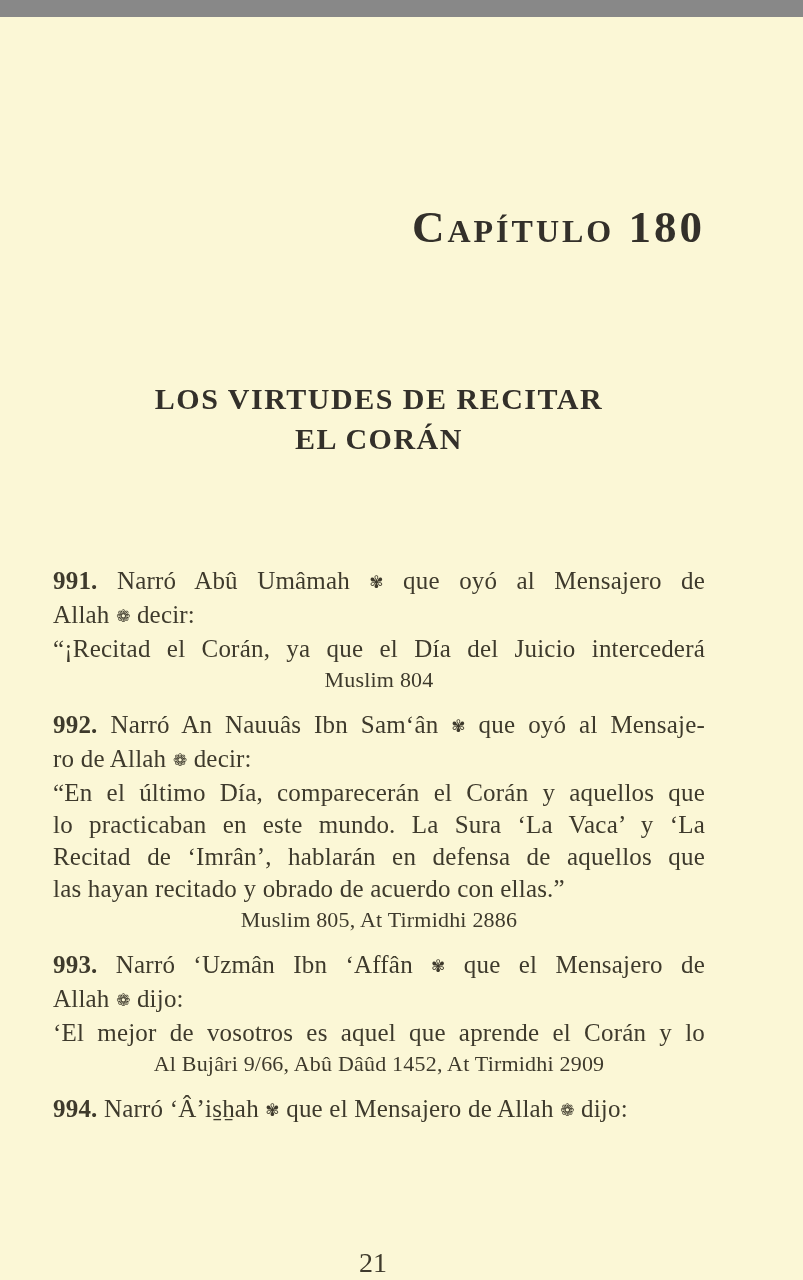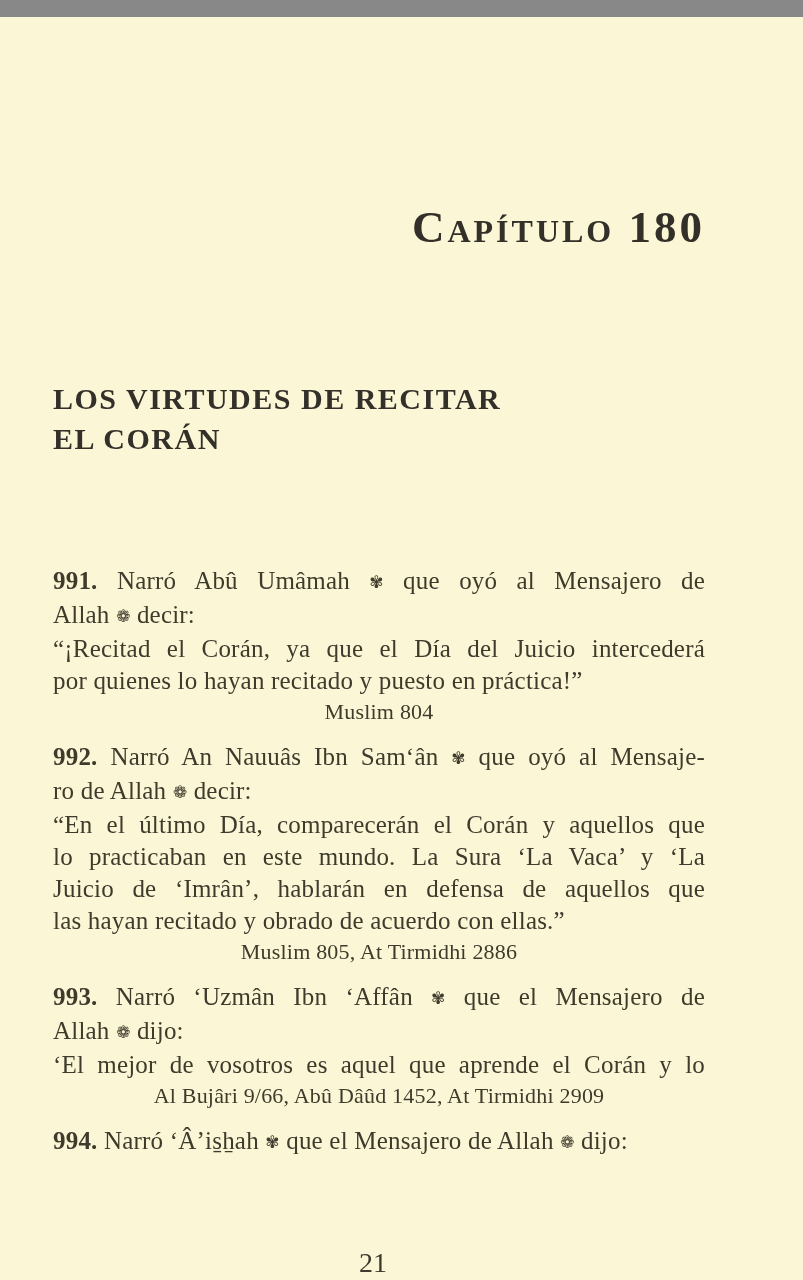--- a/index.html
+++ b/index.html
@@ -20,20 +20,21 @@
     text-align:right;
     font-variant:small-caps;
     font-weight:700;
     font-size:45px;
     line-height:48px;
     letter-spacing:3px;
     color:#33302A;
   }
   .section-title{
     margin:128px 0 0 0;
+    text-align:center;
     font-weight:700;
     font-size:30px;
     line-height:40px;
     letter-spacing:1.5px;
     color:#33302A;
   }
   .hadith-list{margin-top:106px;}
   .hadith + .hadith{margin-top:14px;}
   .line{
     font-size:25px;
@@ -70,29 +71,28 @@
     <h1 class="chapter-title">Capítulo 180</h1>
     <h2 class="section-title">
       <span>LOS VIRTUDES DE RECITAR</span><br>
       <span>EL CORÁN</span>
     </h2>
     <div class="hadith-list">
         <div class="hadith">
           <div class="line al-justify"><span class="hadith-number">991.</span> Narró Abû Umâmah <span class="honorific-icon">✾</span> que oyó al Mensajero de</div>
           <div class="line al-left">Allah <span class="honorific-icon">❁</span> decir:</div>
           <div class="line al-justify">“¡Recitad el Corán, ya que el Día del Juicio intercederá</div>
-          <div class="line al-left">por quienes lo hayan recitado y puesto en práctica!”</div>
           <div class="citation">Muslim 804</div>
         </div>
         <div class="hadith">
           <div class="line al-justify"><span class="hadith-number">992.</span> Narró An Nauuâs Ibn Sam‘ân <span class="honorific-icon">✾</span> que oyó al Mensaje-</div>
           <div class="line al-left">ro de Allah <span class="honorific-icon">❁</span> decir:</div>
           <div class="line al-justify">“En el último Día, comparecerán el Corán y aquellos que</div>
           <div class="line al-justify">lo practicaban en este mundo. La Sura ‘La Vaca’ y ‘La</div>
-          <div class="line al-justify">Juicio de ‘Imrân’, hablarán en defensa de aquellos que</div>
+          <div class="line al-justify">Recitad de ‘Imrân’, hablarán en defensa de aquellos que</div>
           <div class="line al-left">las hayan recitado y obrado de acuerdo con ellas.”</div>
           <div class="citation">Muslim 805, At Tirmidhi 2886</div>
         </div>
         <div class="hadith">
           <div class="line al-justify"><span class="hadith-number">993.</span> Narró ‘Uzmân Ibn ‘Affân <span class="honorific-icon">✾</span> que el Mensajero de</div>
           <div class="line al-left">Allah <span class="honorific-icon">❁</span> dijo:</div>
           <div class="line al-justify">‘El mejor de vosotros es aquel que aprende el Corán y lo</div>
           <div class="citation">Al Bujâri 9/66, Abû Dâûd 1452, At Tirmidhi 2909</div>
         </div>
         <div class="hadith">

